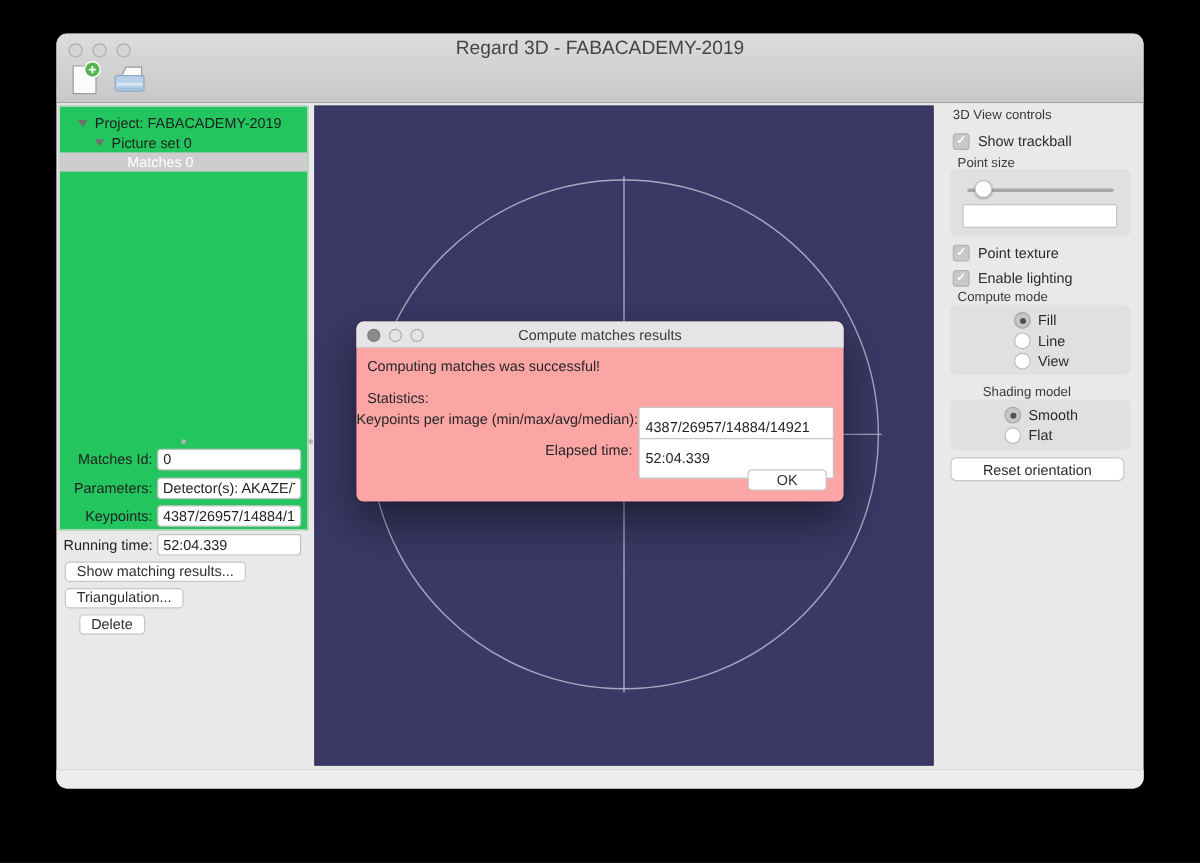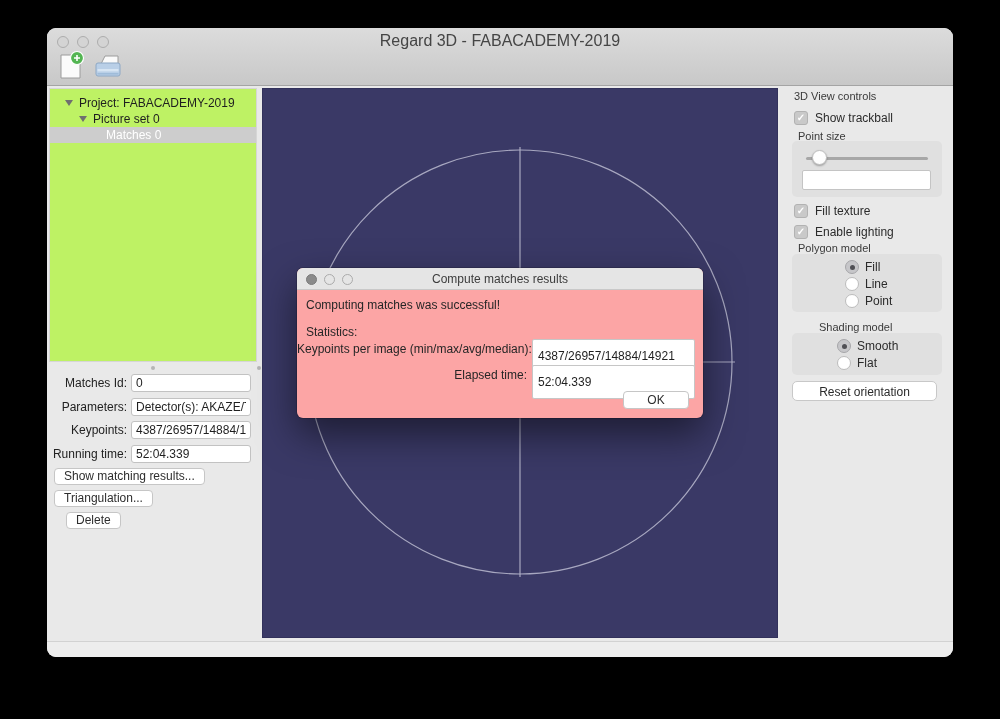--- a/index.html
+++ b/index.html
@@ -20,21 +20,21 @@
   .light { width:12px; height:12px; border-radius:50%; background:#d4d4d4; border:1px solid #adadad; }
   .win-title { position:absolute; left:0; right:0; top:0; height:26px; line-height:26px;
                text-align:center; font-size:16px; color:#454545; }
   .toolbar { position:absolute; left:9px; top:21px; display:flex; gap:7px; }
   .tool-btn { width:30px; height:32px; display:flex; align-items:center; justify-content:center; }
 
   
   .content { position:absolute; left:0; top:58px; right:0; bottom:17px; }
 
   .left-panel { position:absolute; left:1px; top:1px; width:212px; bottom:1px; background:#e9e9e9; }
-  .tree { position:absolute; left:1px; top:1px; right:3px; height:274px; background:#bef264;
+  .tree { position:absolute; left:1px; top:1px; right:3px; height:354px; background:#22c55e;
           border:1px solid #d6d6d6; font-size:12px; color:#1f1f1f; overflow:hidden; }
   .tree-row { position:relative; height:16px; line-height:16px; white-space:nowrap; }
   .tree-row.r1 { margin-top:6px; padding-left:29px; }
   .tree-row.r2 { padding-left:43px; }
   .tree-row.sel { background:#cdcdcd; color:#fff; padding-left:56px; }
   .caret { position:absolute; top:5px; width:0; height:0;
            border-left:4px solid transparent; border-right:4px solid transparent; border-top:6px solid #6f6f6f; }
   .caret.c1 { left:15px; } .caret.c2 { left:29px; }
 
   .h-splitter { position:absolute; left:0; right:0; top:276px; height:9px; }
@@ -197,40 +197,40 @@
 
         <div class="rp-sublabel" style="top:42px;">Point size</div>
         <div class="gbox" style="top:53px; height:56px;">
           <div class="slider-track"></div>
           <div class="slider-thumb"></div>
           <input class="psize-input" value="" style="">
         </div>
 
         <div class="cbrow" style="top:115px;">
           <span class="cbox">✓</span>
-          <span>Fill texture</span>
+          <span>Point texture</span>
         </div>
         <div class="cbrow" style="top:136px;">
           <span class="cbox">✓</span>
           <span>Enable lighting</span>
         </div>
 
-        <div class="rp-sublabel" style="top:154px;">Polygon model</div>
+        <div class="rp-sublabel" style="top:154px;">Compute mode</div>
         <div class="gbox" style="top:166px; height:58px;">
           <div class="radrow" style="left:53px; top:5px;">
             <span class="radio sel"></span>
             <span>Fill</span>
           </div>
           <div class="radrow" style="left:53px; top:22px;">
             <span class="radio"></span>
             <span>Line</span>
           </div>
           <div class="radrow" style="left:53px; top:39px;">
             <span class="radio"></span>
-            <span>Point</span>
+            <span>View</span>
           </div>
         </div>
 
         <div class="rp-sublabel" style="top:233px;margin-left:21px;">Shading model</div>
         <div class="gbox" style="top:245px; height:42px;">
           <div class="radrow" style="left:45px; top:5px;">
             <span class="radio sel"></span>
             <span>Smooth</span>
           </div>
           <div class="radrow" style="left:45px; top:22px;">

